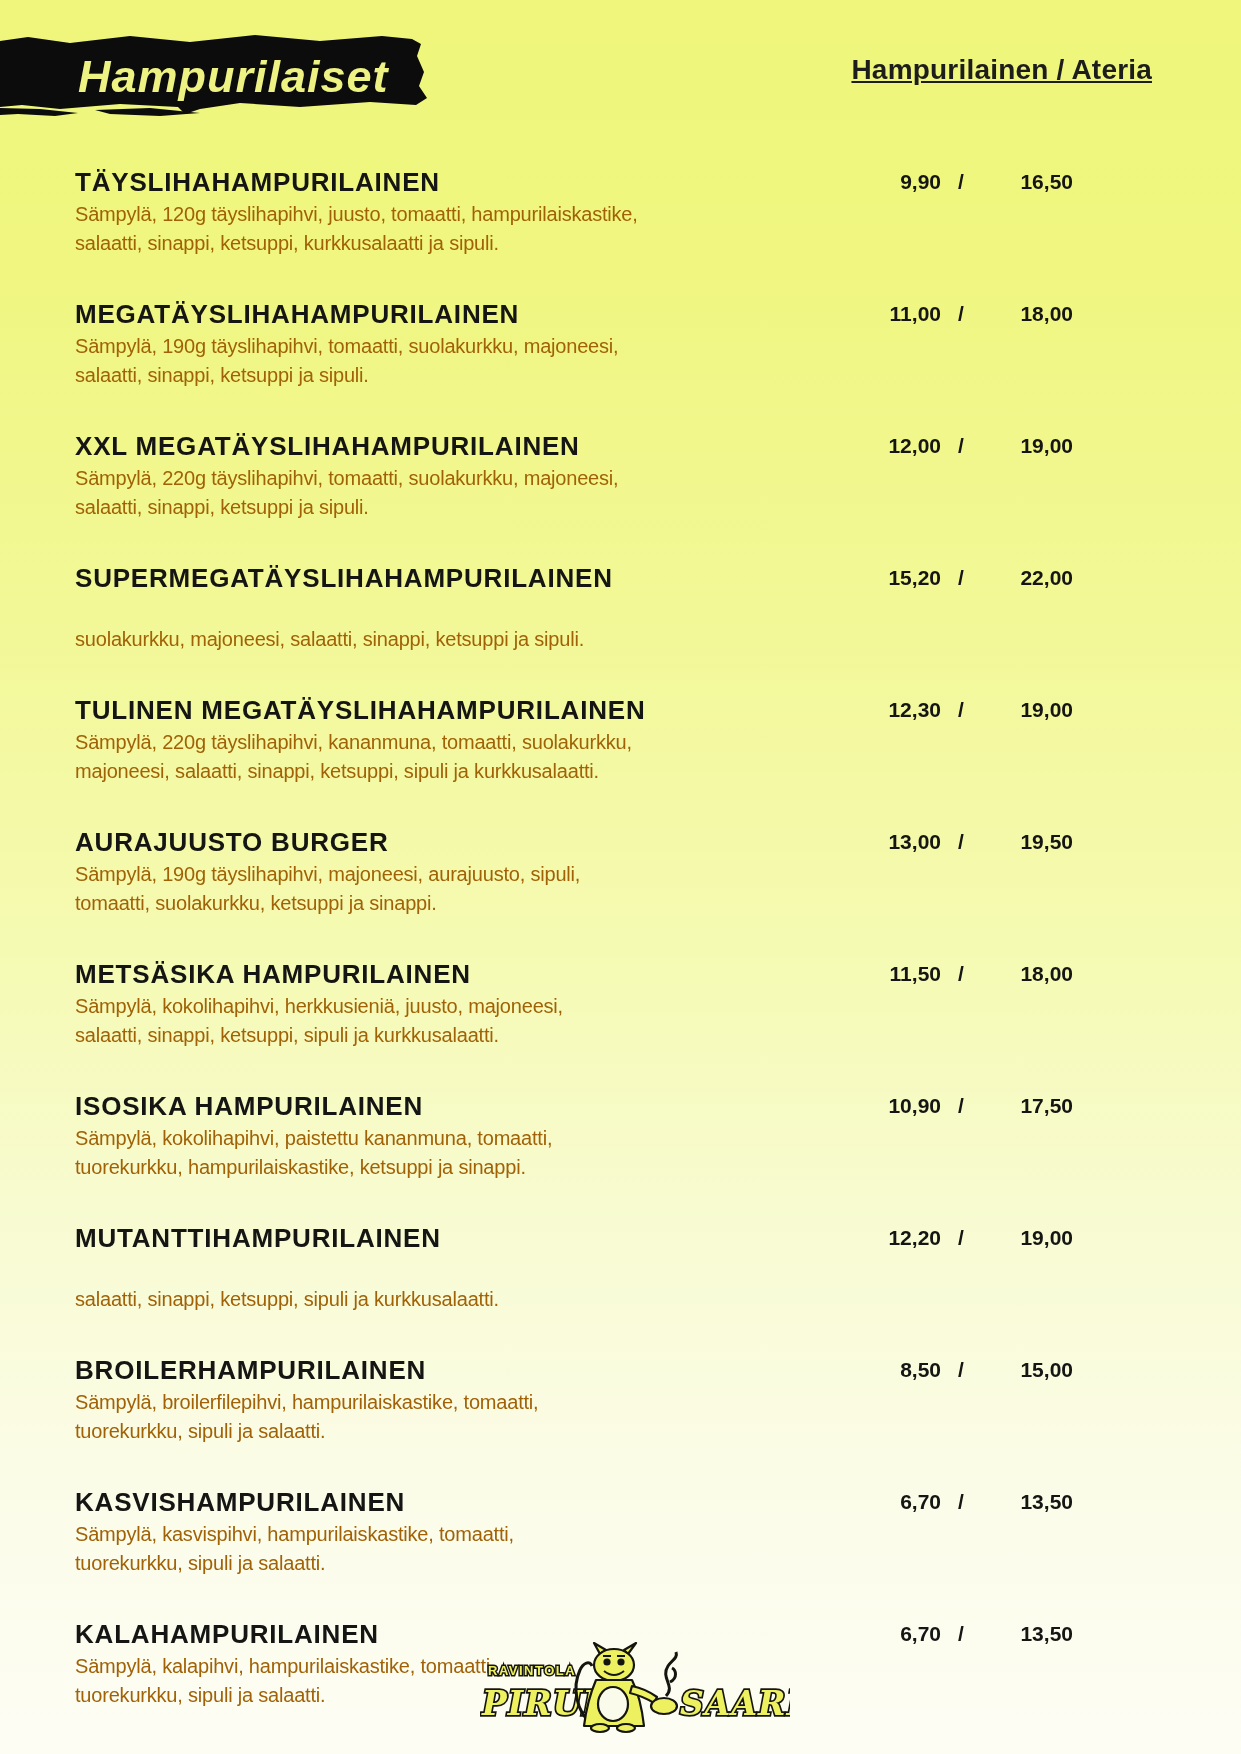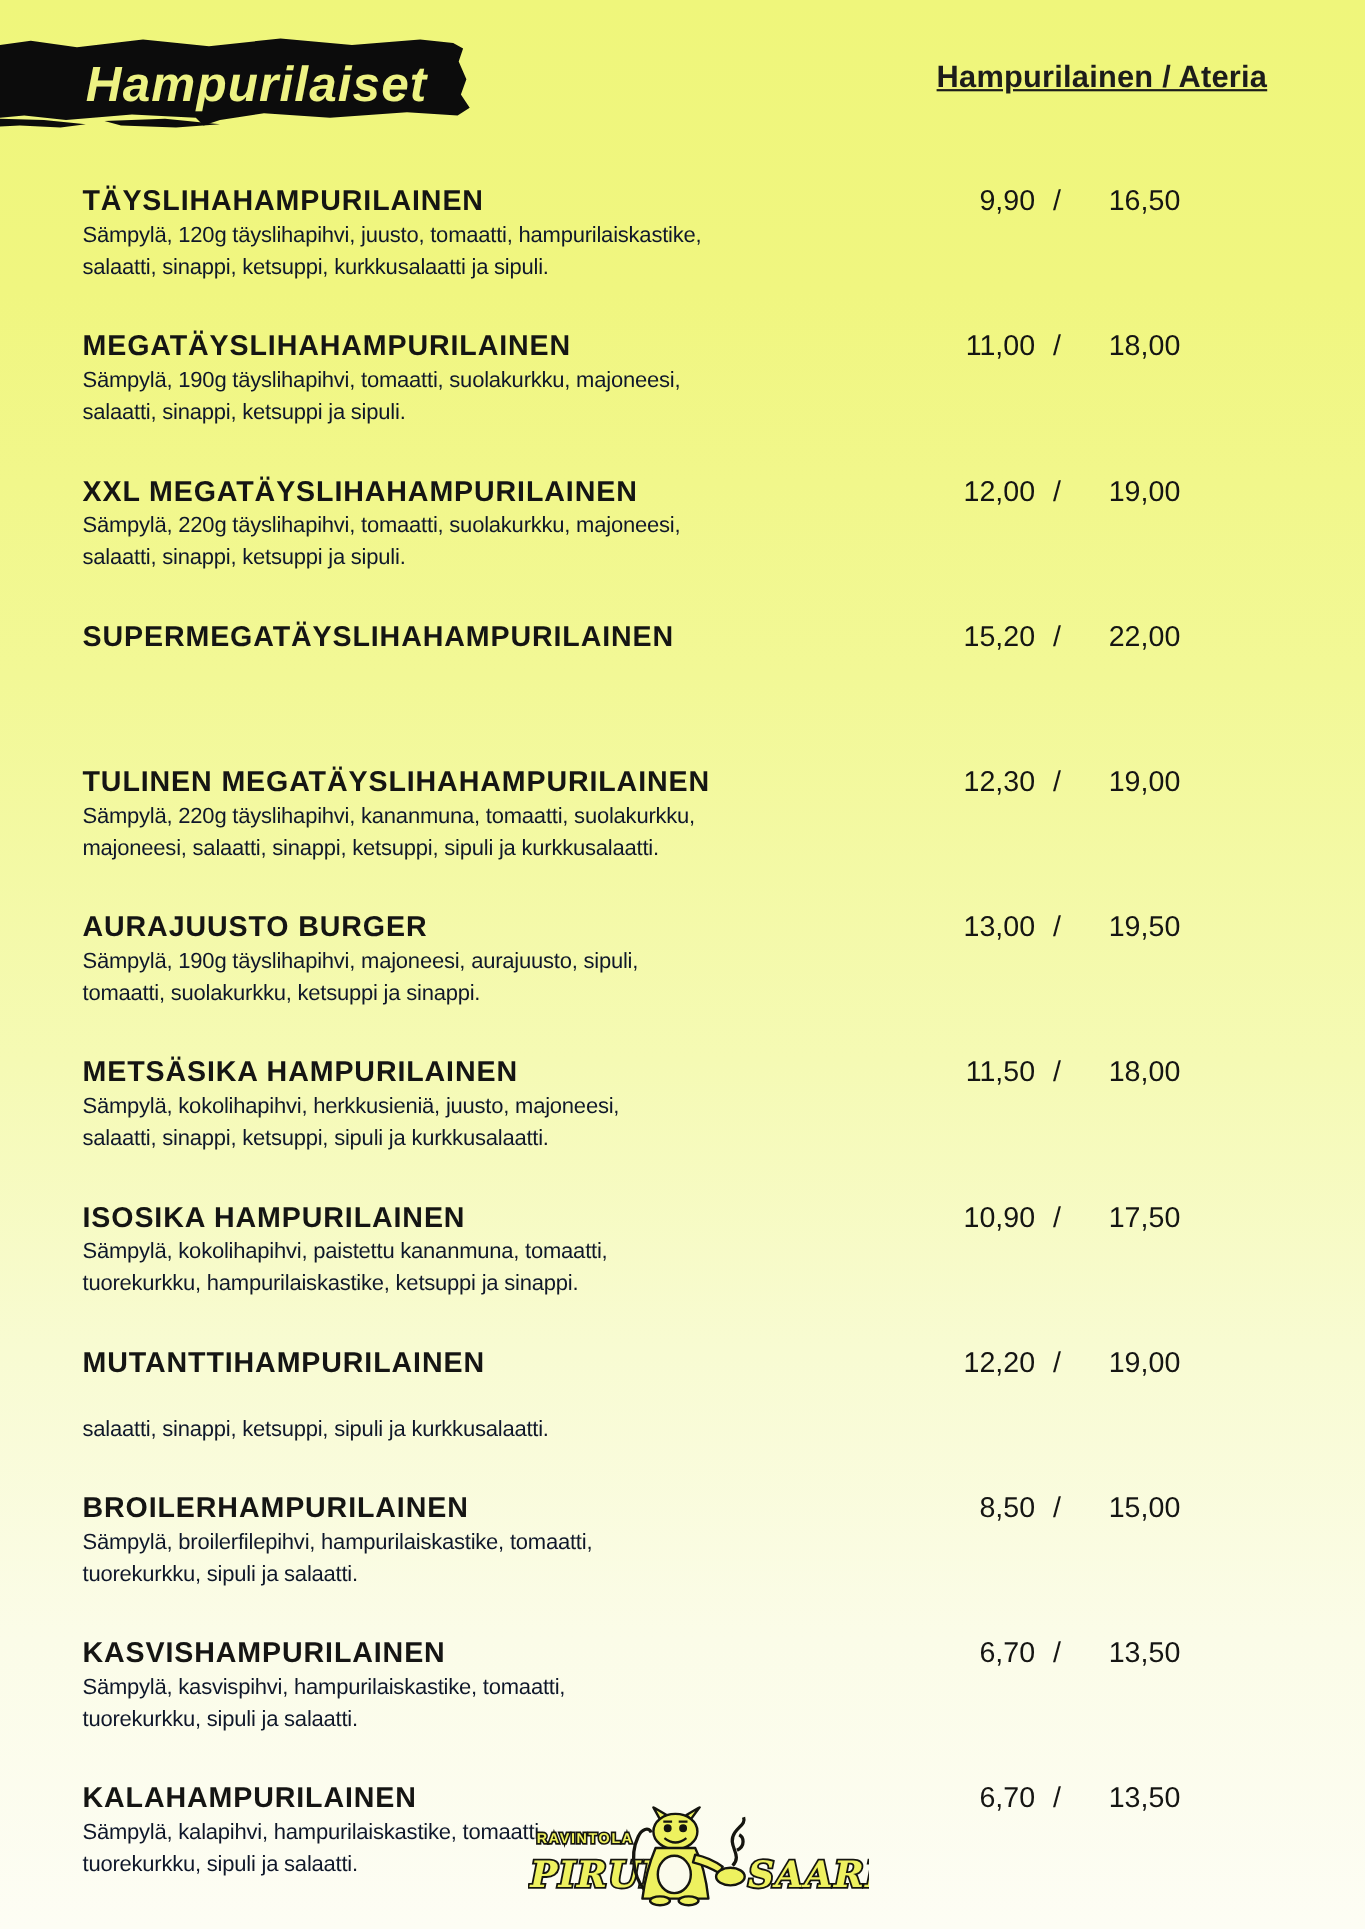--- a/index.html
+++ b/index.html
@@ -22,28 +22,28 @@
     font-size:28px;font-weight:700;letter-spacing:.2px;text-decoration:underline;
   }
   .menu{position:absolute;top:126px;left:75px;right:89px;}
   .menu-item{position:relative;margin-bottom:22px;min-height:92px;margin-top:40px;}
   .item-name{
     margin:0;font-size:26px;font-weight:700;letter-spacing:.8px;
     line-height:32px;color:#151513;
   }
   .item-price{
     position:absolute;top:0;right:79px;display:flex;
-    font-size:26px;font-weight:400;line-height:32px;color:#151513;
+    font-size:21px;font-weight:700;line-height:32px;color:#151513;
   }
   .price-burger{min-width:100px;text-align:right;}
   .price-sep{min-width:40px;text-align:center;}
   .price-meal{min-width:92px;text-align:right;}
   .item-desc{
     margin:2px 0 0 0;font-size:20px;line-height:29px;
-    letter-spacing:-.2px;color:#0f172a;
+    letter-spacing:-.2px;color:#a16207;
   }
   .footer{position:absolute;left:480px;top:1642px;width:310px;height:92px;}
   .logo-word{
     font-family:"DejaVu Serif",serif;font-weight:bold;font-style:italic;
     font-size:33px;letter-spacing:1px;
   }
   .logo-small{
     font-family:"Liberation Sans",sans-serif;font-weight:bold;
     font-size:13px;letter-spacing:1.5px;
   }
@@ -97,21 +97,21 @@
     <p class="item-desc"><span>Sämpylä, 220g täyslihapihvi, tomaatti, suolakurkku, majoneesi,</span><br><span>salaatti, sinappi, ketsuppi ja sipuli.</span></p>
   </section>
 
   <section class="menu-item">
     <h2 class="item-name">SUPERMEGATÄYSLIHAHAMPURILAINEN</h2>
     <div class="item-price">
       <span class="price-burger">15,20</span>
       <span class="price-sep">/</span>
       <span class="price-meal">22,00</span>
     </div>
-    <p class="item-desc"><br></p>
+    <p class="item-desc"><br><span>suolakurkku, majoneesi, salaatti, sinappi, ketsuppi ja sipuli.</span></p>
   </section>
 
   <section class="menu-item">
     <h2 class="item-name">TULINEN MEGATÄYSLIHAHAMPURILAINEN</h2>
     <div class="item-price">
       <span class="price-burger">12,30</span>
       <span class="price-sep">/</span>
       <span class="price-meal">19,00</span>
     </div>
     <p class="item-desc"><span>Sämpylä, 220g täyslihapihvi, kananmuna, tomaatti, suolakurkku,</span><br><span>majoneesi, salaatti, sinappi, ketsuppi, sipuli ja kurkkusalaatti.</span></p>

